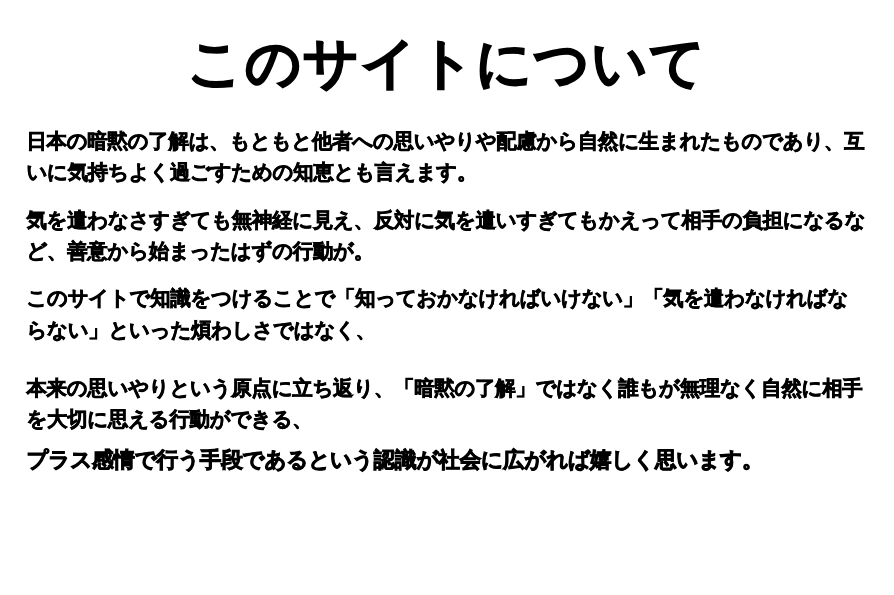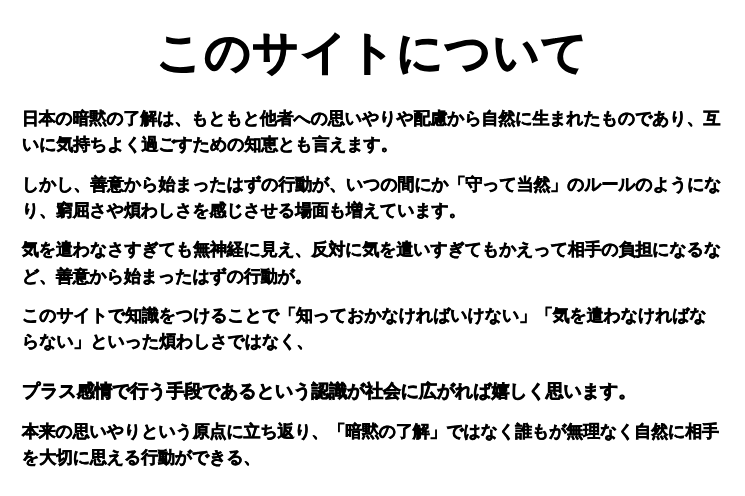--- a/index.html
+++ b/index.html
@@ -52,19 +52,18 @@
     -webkit-text-stroke: 0.75px #000;
   }
 </style>
 </head>
 <body>
 
 <div class="page">
   <h1 class="title">このサイトについて</h1>
   <div class="body-block">
     <p class="para p1">日本の暗黙の了解は、もともと他者への思いやりや配慮から自然に生まれたものであり、互いに気持ちよく過ごすための知恵とも言えます。</p>
-    <p class="para p2">しかし、善意から始まったはずの行動が、いつの間にか「守って当然」のルールのようになり、窮屈さや煩わしさを感じさせる場面も増えています。</p>
     <p class="para p3">気を遣わなさすぎても無神経に見え、反対に気を遣いすぎてもかえって相手の負担になるなど、善意から始まったはずの行動が。</p>
     <p class="para p4">このサイトで知識をつけることで「知っておかなければいけない」「気を遣わなければならない」といった煩わしさではなく、</p>
+    <p class="para p5">本来の思いやりという原点に立ち返り、「暗黙の了解」ではなく誰もが無理なく自然に相手を大切に思える行動ができる、</p>
     <p class="para p6">プラス感情で行う手段であるという認識が社会に広がれば嬉しく思います。</p>
-    <p class="para p5">本来の思いやりという原点に立ち返り、「暗黙の了解」ではなく誰もが無理なく自然に相手を大切に思える行動ができる、</p>
   </div>
 </div>
 
 </body></html>

